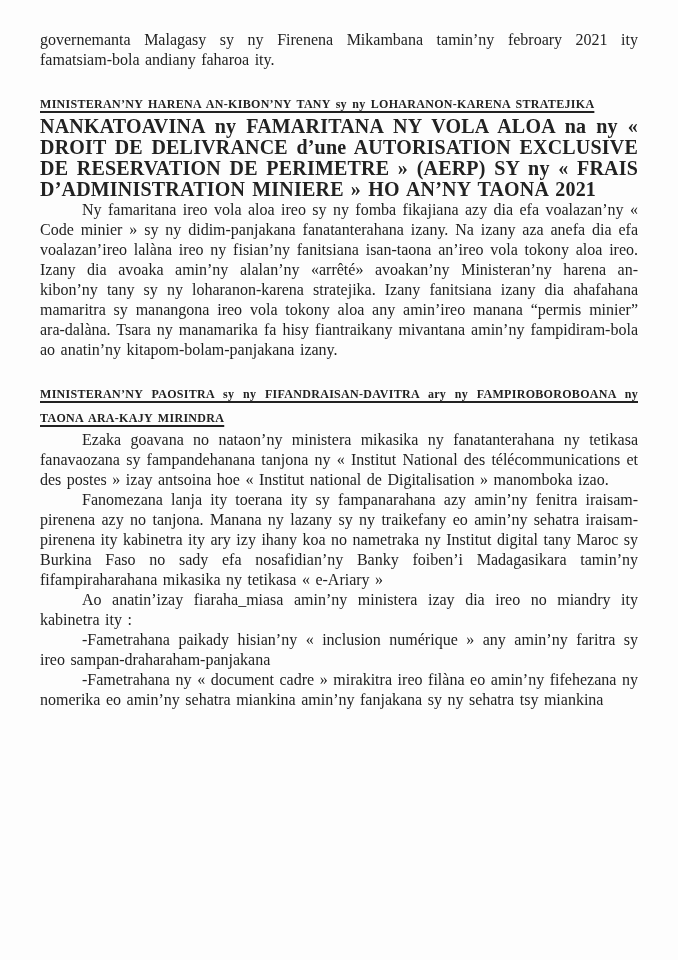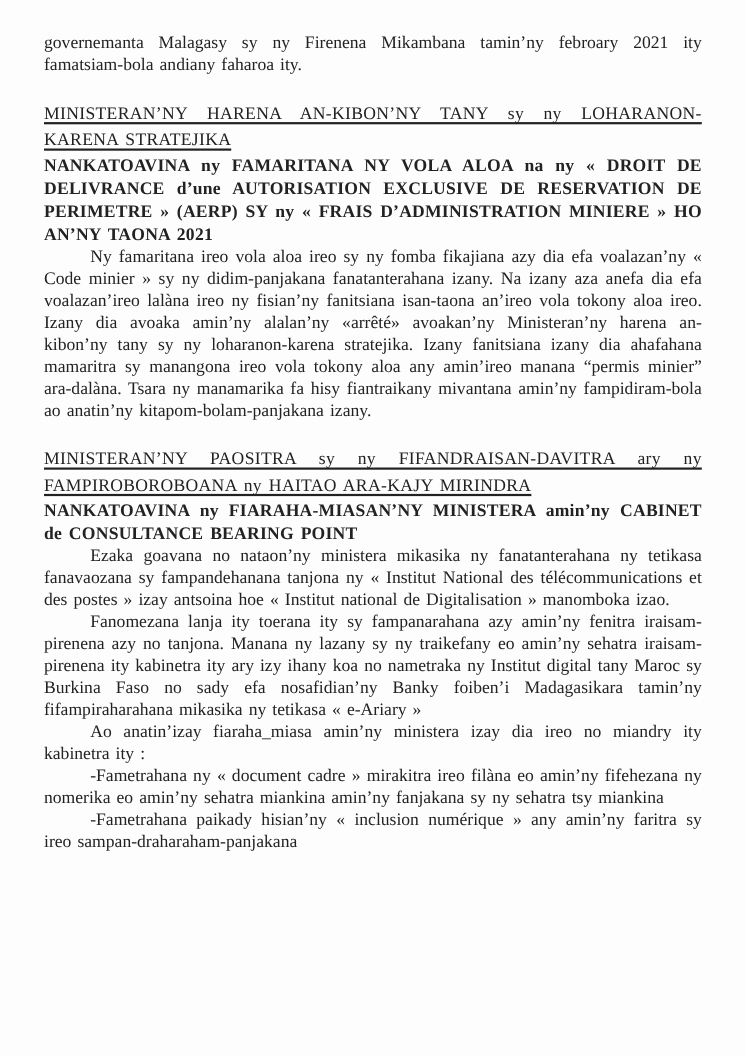--- a/index.html
+++ b/index.html
@@ -24,35 +24,35 @@
   .para {
     margin: 0;
     text-indent: 42px;
     word-spacing: 1.5px;
   }
   .para.no-indent {
     text-indent: 0;
   }
   .heading {
     margin: 22px 0 0 0;
-    font-size: 16px;
-    font-weight: 400;
+    font-size: 12px;
+    font-weight: 700;
     line-height: 24px;
     letter-spacing: 0.3px;
     word-spacing: 2px;
     text-align: justify;
   }
   .heading .heading-text {
     text-decoration: underline;
     text-decoration-thickness: 2px;
     text-underline-offset: 3px;
   }
   .subheading {
     margin: 0;
-    font-size: 16px;
+    font-size: 20px;
     font-weight: 700;
     line-height: 21px;
     letter-spacing: 0.2px;
     word-spacing: 2px;
     text-align: justify;
   }
 </style>
 </head>
 <body>
 
@@ -63,23 +63,22 @@
   <div>
     <h2 class="heading">
       <span class="heading-text">MINISTERAN’NY HARENA AN-KIBON’NY TANY sy ny LOHARANON-KARENA STRATEJIKA</span>
     </h2>
     <h3 class="subheading">NANKATOAVINA ny FAMARITANA NY VOLA ALOA na ny « DROIT DE DELIVRANCE d’une AUTORISATION EXCLUSIVE DE RESERVATION DE PERIMETRE » (AERP) SY ny « FRAIS D’ADMINISTRATION MINIERE » HO AN’NY TAONA 2021</h3>
     <p class="para">Ny famaritana ireo vola aloa ireo sy ny fomba fikajiana azy dia efa voalazan’ny « Code minier » sy ny didim-panjakana fanatanterahana izany. Na izany aza anefa dia efa voalazan’ireo lalàna ireo ny fisian’ny fanitsiana isan-taona an’ireo vola tokony aloa ireo. Izany dia avoaka amin’ny alalan’ny «arrêté» avoakan’ny Ministeran’ny harena an-kibon’ny tany sy ny loharanon-karena stratejika. Izany fanitsiana izany dia ahafahana mamaritra sy manangona ireo vola tokony aloa any amin’ireo manana “permis minier” ara-dalàna. Tsara ny manamarika fa hisy fiantraikany mivantana amin’ny fampidiram-bola ao anatin’ny kitapom-bolam-panjakana izany.</p>
   </div>
 
   <div>
     <h2 class="heading">
-      <span class="heading-text">MINISTERAN’NY PAOSITRA sy ny FIFANDRAISAN-DAVITRA ary ny FAMPIROBOROBOANA ny HAITAO ARA-KAJY MIRINDRA</span>
+      <span class="heading-text">MINISTERAN’NY PAOSITRA sy ny FIFANDRAISAN-DAVITRA ary ny FAMPIROBOROBOANA ny TAONA ARA-KAJY MIRINDRA</span>
     </h2>
-    <h3 class="subheading">NANKATOAVINA ny FIARAHA-MIASAN’NY MINISTERA amin’ny CABINET de CONSULTANCE BEARING POINT</h3>
     <p class="para">Ezaka goavana no nataon’ny ministera mikasika ny fanatanterahana ny tetikasa fanavaozana sy fampandehanana tanjona ny « Institut National des télécommunications et des postes » izay antsoina hoe « Institut national de Digitalisation » manomboka izao.</p>
     <p class="para">Fanomezana lanja ity toerana ity sy fampanarahana azy amin’ny fenitra iraisam-pirenena azy no tanjona. Manana ny lazany sy ny traikefany eo amin’ny sehatra iraisam-pirenena ity kabinetra ity ary izy ihany koa no nametraka ny Institut digital tany Maroc sy Burkina Faso no sady efa nosafidian’ny Banky foiben’i Madagasikara tamin’ny fifampiraharahana mikasika ny tetikasa « e-Ariary »</p>
     <p class="para">Ao anatin’izay fiaraha_miasa amin’ny ministera izay dia ireo no miandry ity kabinetra ity :</p>
+    <p class="para">-Fametrahana paikady hisian’ny « inclusion numérique » any amin’ny faritra sy ireo sampan-draharaham-panjakana</p>
     <p class="para">-Fametrahana ny « document cadre » mirakitra ireo filàna eo amin’ny fifehezana ny nomerika eo amin’ny sehatra miankina amin’ny fanjakana sy ny sehatra tsy miankina</p>
-    <p class="para">-Fametrahana paikady hisian’ny « inclusion numérique » any amin’ny faritra sy ireo sampan-draharaham-panjakana</p>
   </div>
 
 </div>
 
 </body></html>

